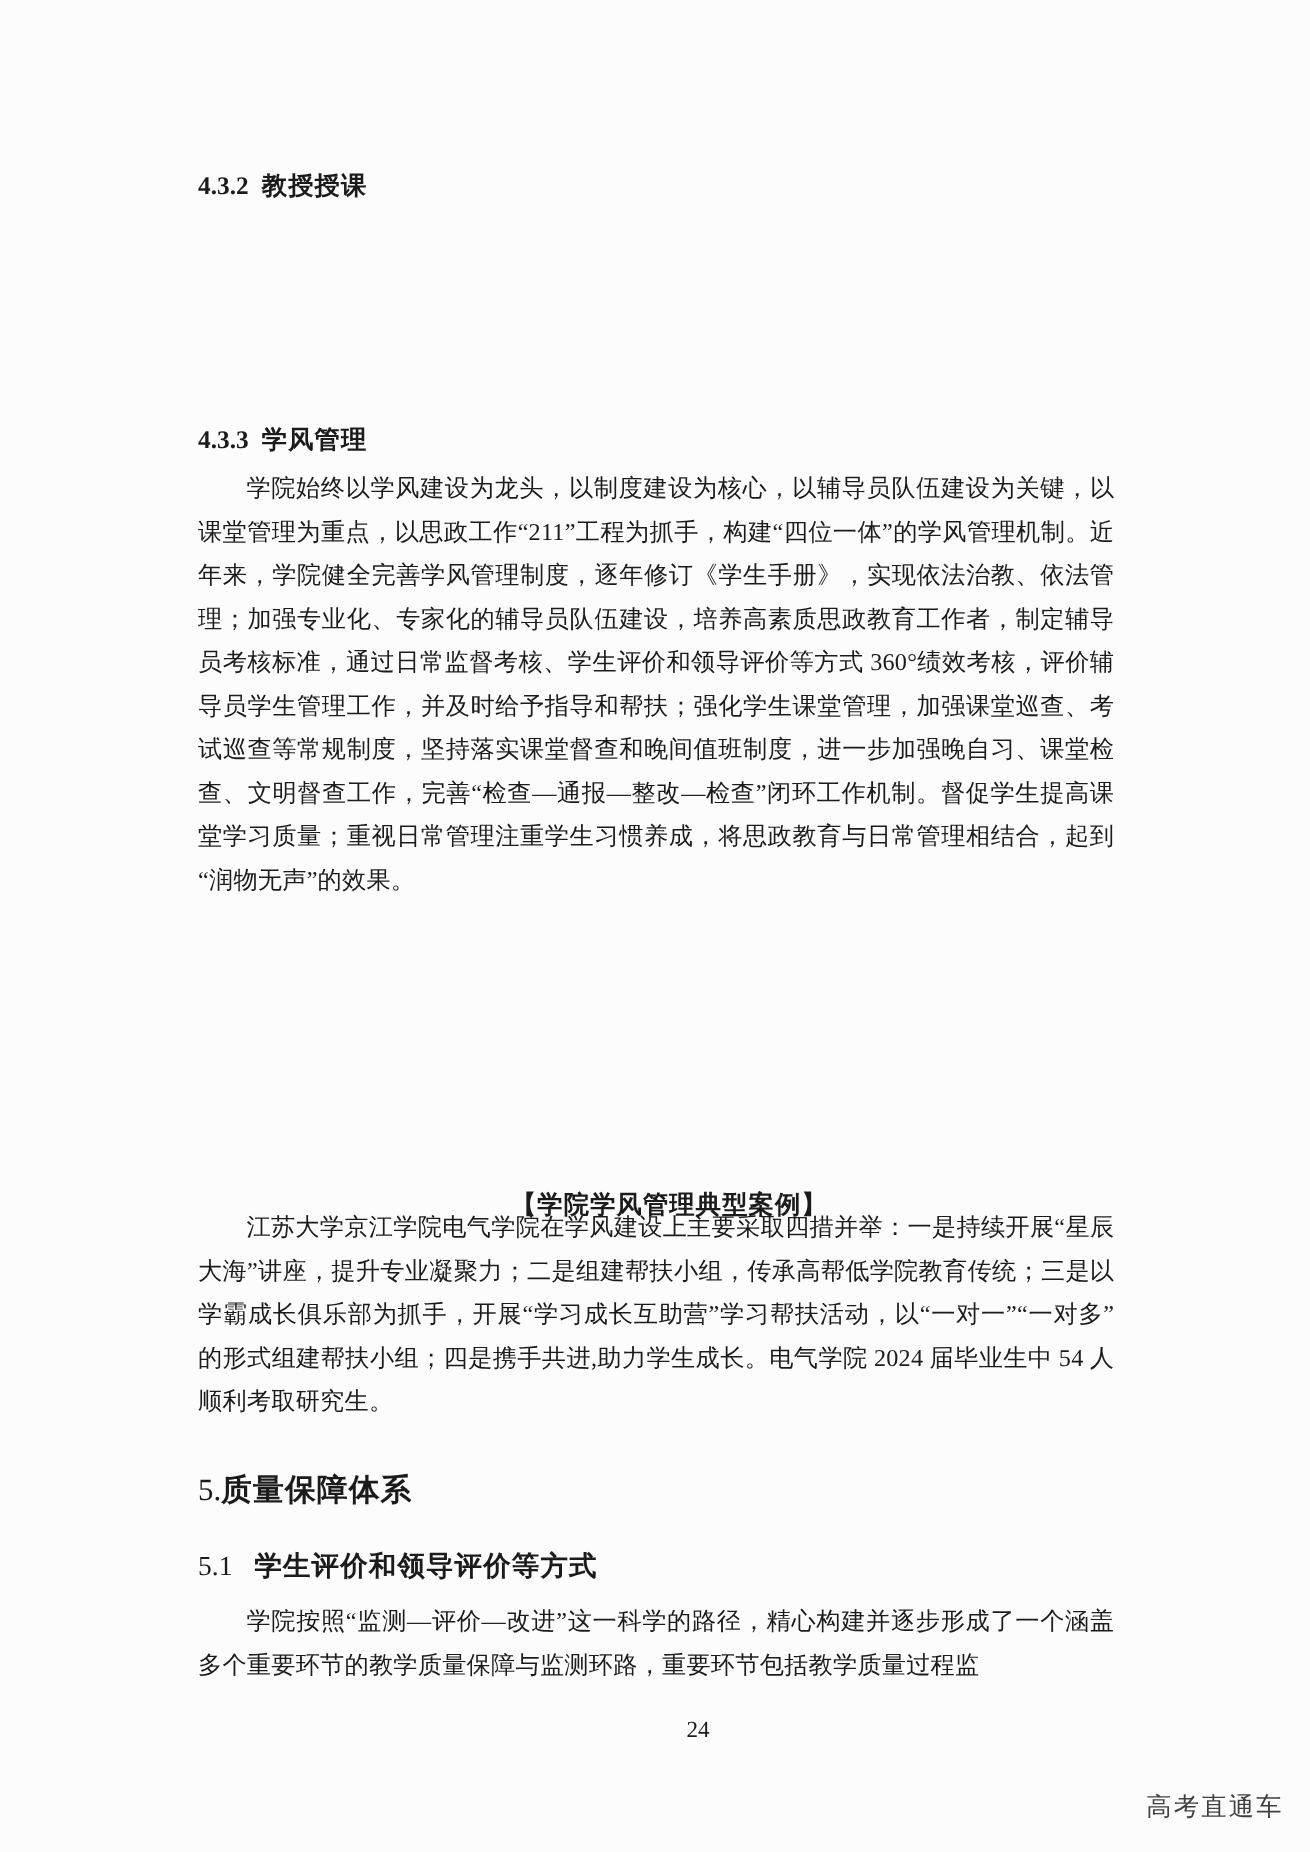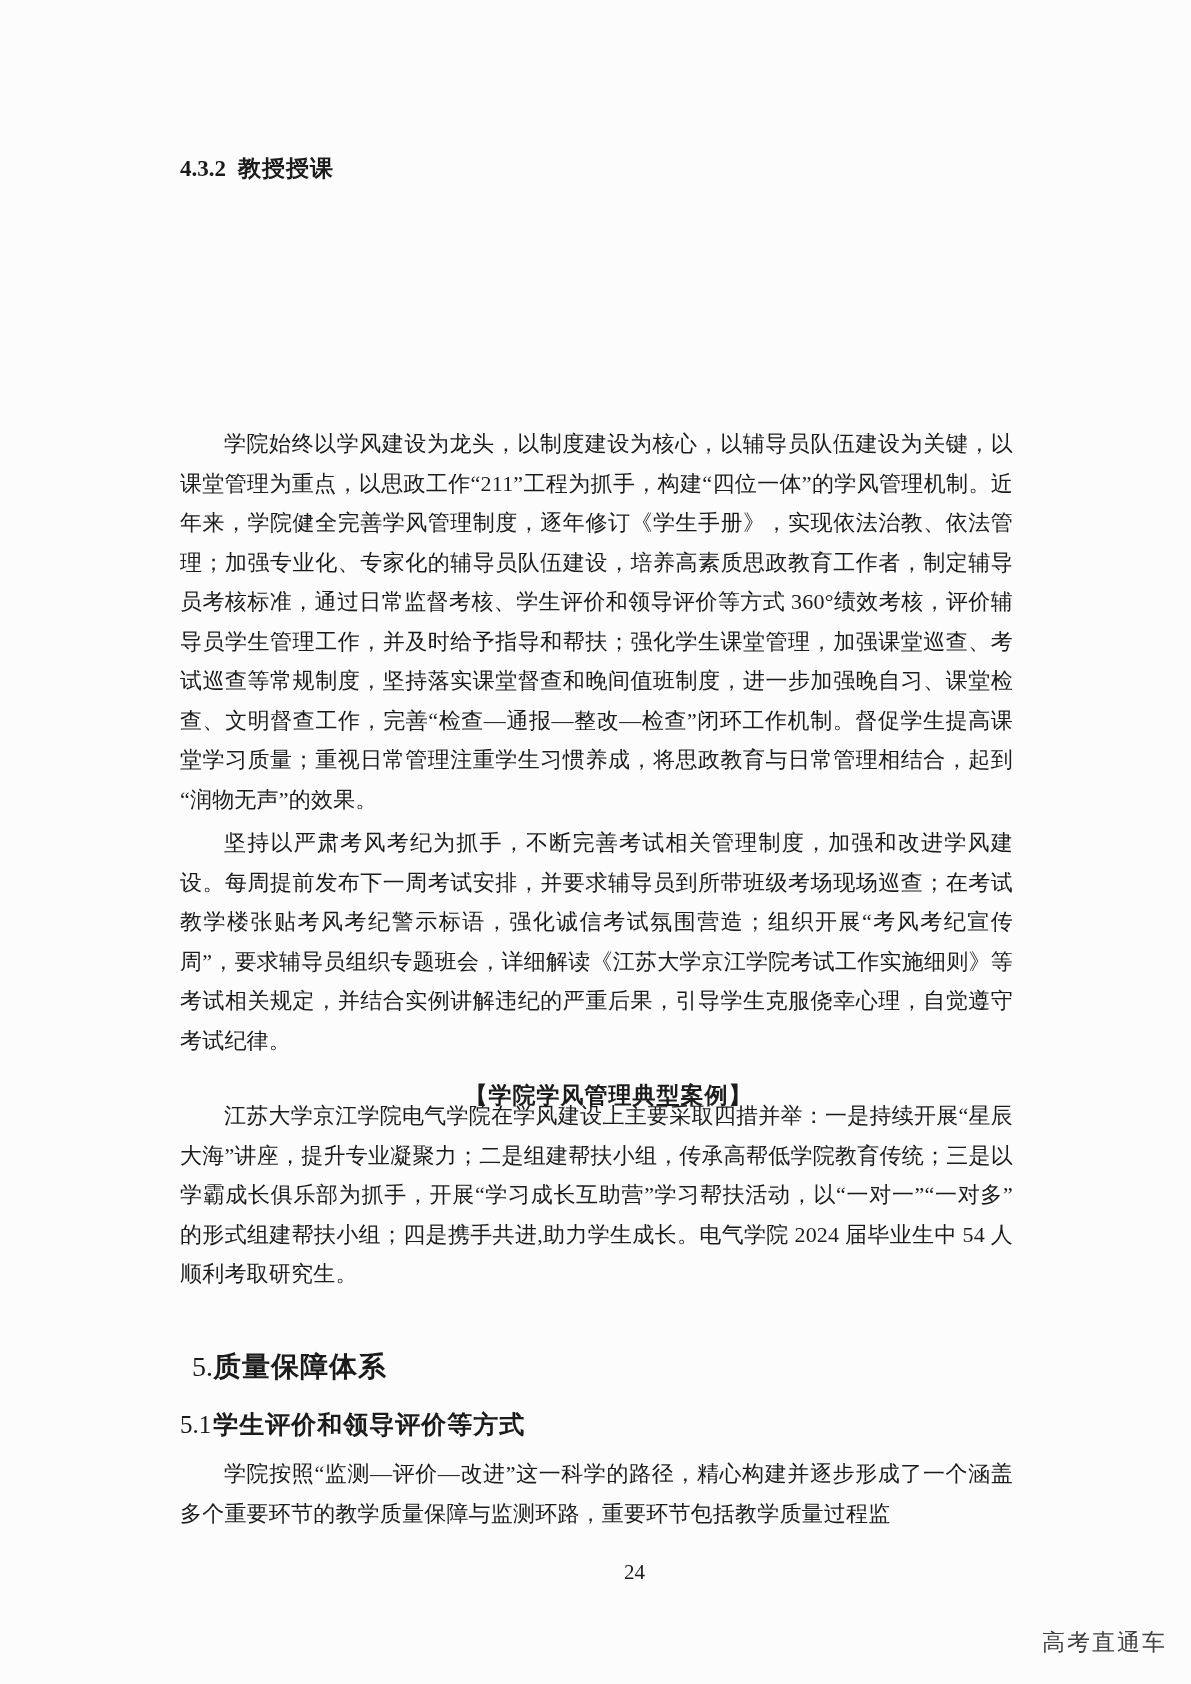--- a/index.html
+++ b/index.html
@@ -52,21 +52,21 @@
     margin: 12px;
     width: 833px;
     text-align: center;
     font-size: 23px;
     line-height: 26px;
     font-family: "Liberation Sans", "DejaVu Sans", sans-serif;
     font-weight: 700;
     letter-spacing: 1px;
   }
   .chapter-heading {
-    margin: 12px;
+    margin: 0;
     font-size: 28px;
     line-height: 32px;
     white-space: nowrap;
   }
   .chapter-heading .h-num {
     font-family: "Liberation Serif", "DejaVu Serif", serif;
     font-weight: 500;
   }
   .chapter-heading .h-title {
     font-family: "Liberation Sans", "DejaVu Sans", sans-serif;
@@ -75,21 +75,21 @@
   }
   .section-heading {
     margin: 0;
     font-size: 25px;
     line-height: 29px;
     white-space: nowrap;
   }
   .section-heading .h-num {
     font-family: "Liberation Serif", "DejaVu Serif", serif;
     font-weight: 500;
-    margin-right: 2px;
+    margin-right: 20px;
   }
   .section-heading .h-title {
     font-family: "Liberation Sans", "DejaVu Sans", sans-serif;
     font-weight: 600;
     letter-spacing: 1px;
   }
   .page-number {
     position: absolute;
     top: 1560px;
     left: 0;
@@ -114,24 +114,26 @@
 </head>
 <body>
 
 <div class="page">
 
   <h3 class="content-block sub-heading" style="top:155px">
     <span class="h-num">4.3.2</span><span class="h-title">教授授课</span>
   </h3>
 
 
+  <h3 class="content-block sub-heading" style="top:386px">
+    <span class="h-num">4.3.3</span><span class="h-title">学风管理</span>
+  </h3>
 
   <p class="content-block body-text" style="top:424px">学院始终以学风建设为龙头，以制度建设为核心，以辅导员队伍建设为关键，以课堂管理为重点，以思政工作“211”工程为抓手，构建“四位一体”的学风管理机制。近年来，学院健全完善学风管理制度，逐年修订《学生手册》，实现依法治教、依法管理；加强专业化、专家化的辅导员队伍建设，培养高素质思政教育工作者，制定辅导员考核标准，通过日常监督考核、学生评价和领导评价等方式 360°绩效考核，评价辅导员学生管理工作，并及时给予指导和帮扶；强化学生课堂管理，加强课堂巡查、考试巡查等常规制度，坚持落实课堂督查和晚间值班制度，进一步加强晚自习、课堂检查、文明督查工作，完善“检查—通报—整改—检查”闭环工作机制。督促学生提高课堂学习质量；重视日常管理注重学生习惯养成，将思政教育与日常管理相结合，起到“润物无声”的效果。</p>
 
-  <p class="content-block body-text" style="top:823px">坚持以严肃考风考纪为抓手，不断完善考试相关管理制度，加强和改进学风建设。每周提前发布下一周考试安排，并要求辅导员到所带班级考场现场巡查；在考试教学楼张贴考风考纪警示标语，强化诚信考试氛围营造；组织开展“考风考纪宣传周”，要求辅导员组织专题班会，详细解读《江苏大学京江学院考试工作实施细则》等考试相关规定，并结合实例讲解违纪的严重后果，引导学生克服侥幸心理，自觉遵守考试纪律。</p>
 
   <h4 class="content-block case-title" style="top:1070px">【学院学风管理典型案例】</h4>
 
   <p class="content-block body-text" style="top:1096px">江苏大学京江学院电气学院在学风建设上主要采取四措并举：一是持续开展“星辰大海”讲座，提升专业凝聚力；二是组建帮扶小组，传承高帮低学院教育传统；三是以学霸成长俱乐部为抓手，开展“学习成长互助营”学习帮扶活动，以“一对一”“一对多”的形式组建帮扶小组；四是携手共进,助力学生成长。电气学院 2024 届毕业生中 54 人顺利考取研究生。</p>
 
   <h1 class="content-block chapter-heading" style="top:1339px">
     <span class="h-num">5.</span><span class="h-title">质量保障体系</span>
   </h1>
 
   <h2 class="content-block section-heading" style="top:1410px">

